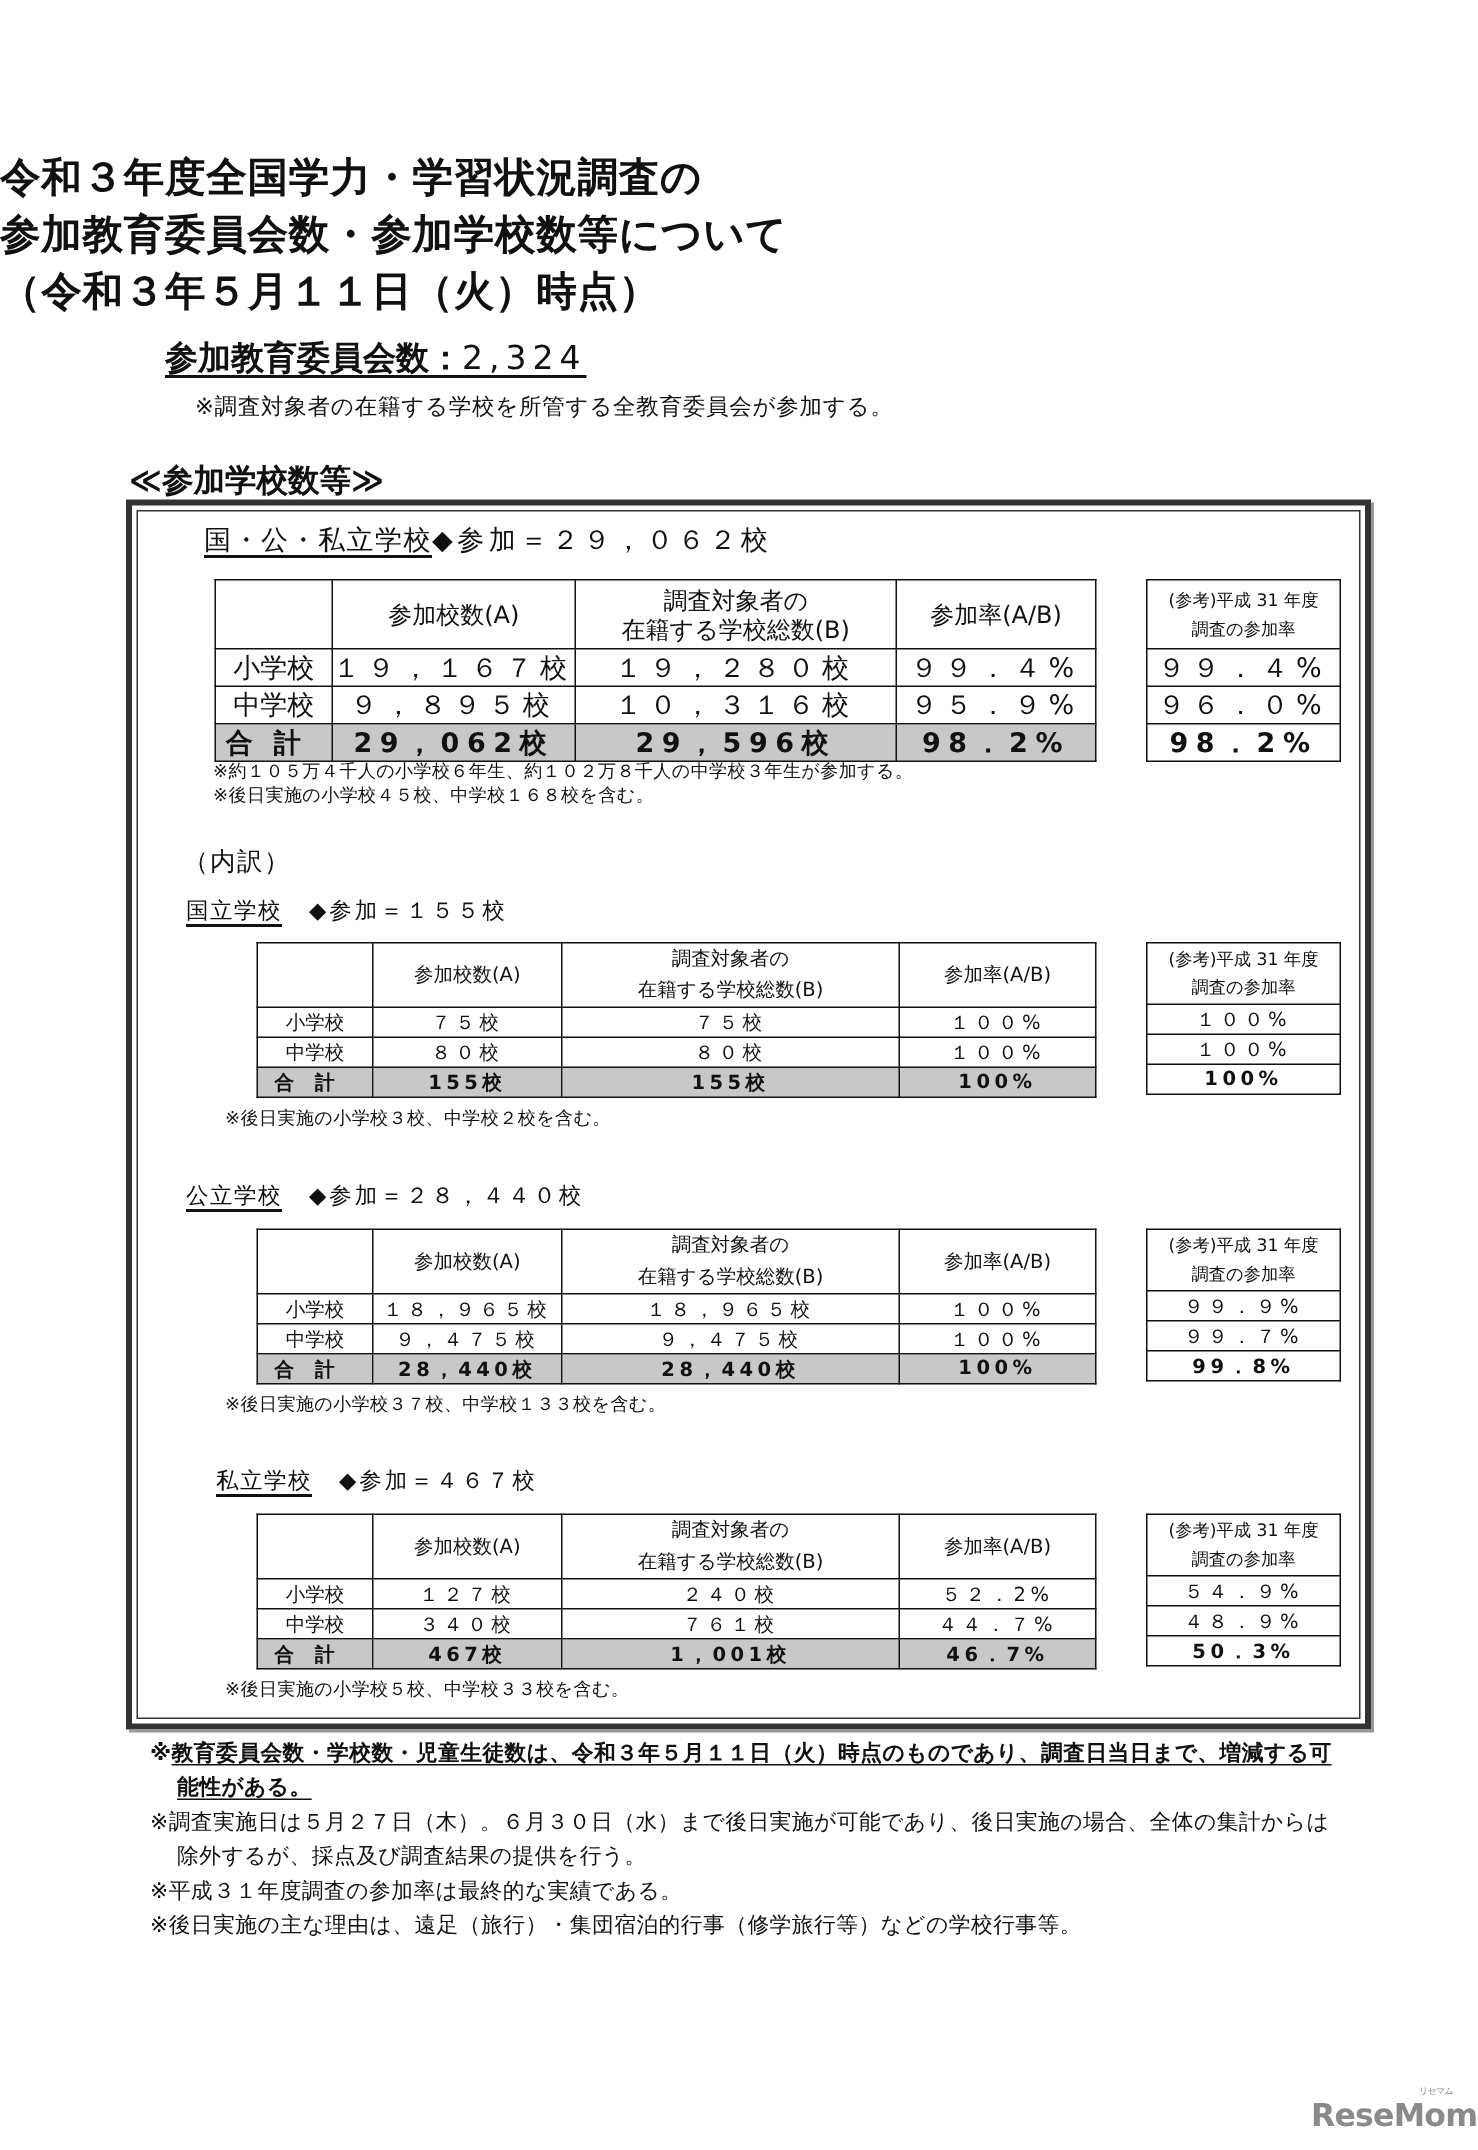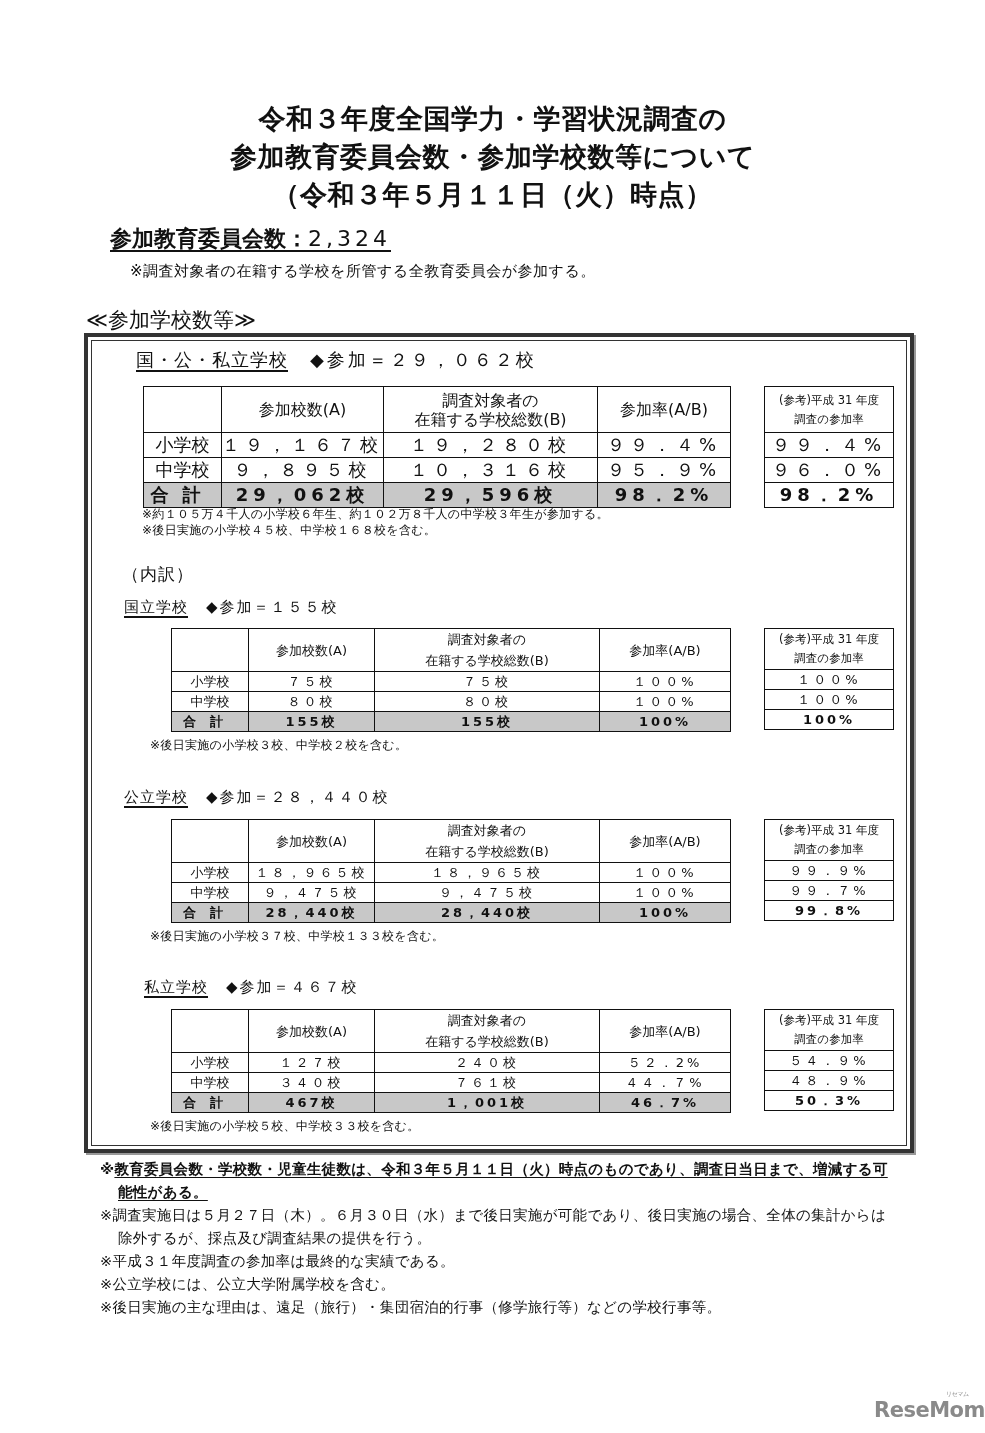--- a/index.html
+++ b/index.html
@@ -2,51 +2,51 @@
 <html><head>
 <meta charset="utf-8">
 <style>
   html, body { margin: 0; padding: 0; background: #ffffff; }
   body {
     width: 985px; height: 1433px; position: relative; overflow: hidden;
     font-family: "DejaVu Sans", "Liberation Sans", sans-serif; color: #111;
   }
   .title {
     position: absolute; left: 0; width: 985px; top: 100px;
-    text-align: center; font-weight: bold; font-size: 27px; line-height: 38px;
+    font-weight: bold; font-size: 27px; line-height: 38px;
     letter-spacing: 0.5px;
   }
   .title div { white-space: nowrap; }
   .board-count {
     position: absolute; left: 110px; top: 224px;
     font-size: 22px; font-weight: bold; text-decoration: underline;
     text-underline-offset: 4px; text-decoration-thickness: 2px;
   }
   .board-count .num { font-weight: normal; letter-spacing: 4px; }
   .board-note {
     position: absolute; left: 130px; top: 262px; font-size: 15px; letter-spacing: 0.5px;
   }
   .schools-heading {
-    position: absolute; left: 86px; top: 306px; font-size: 21px; font-weight: normal;
+    position: absolute; left: 86px; top: 306px; font-size: 21px; font-weight: bold;
   }
   .frame {
     position: absolute; left: 84px; top: 333px; width: 822px; height: 812px;
     border: 4px solid #333; box-shadow: 2px 2px 0 #999;
   }
   .frame-inner {
     position: absolute; left: 3px; top: 3px; right: 3px; bottom: 3px;
     border: 1px solid #333;
   }
   .sec-title {
     position: absolute; font-size: 18px; letter-spacing: 1px; white-space: nowrap;
   }
   .sec-title .u {
     text-decoration: underline; text-underline-offset: 4px; text-decoration-thickness: 2px;
   }
-  .sec-title .sum { margin-left: 22px; letter-spacing: 3px; }
+  .sec-title .sum { letter-spacing: 3px; }
   .sec-title.small { font-size: 15px; }
   .sec-title.small .sum { margin-left: 18px; letter-spacing: 2px; }
   table { border-collapse: collapse; position: absolute; table-layout: fixed; }
   td, th {
     border: 1px solid #111; padding: 0; text-align: center; font-weight: normal;
     white-space: nowrap; overflow: hidden;
   }
   .main td, .main th { font-size: 18px; }
   .main th { font-size: 16px; line-height: 19px; }
   .main td { height: 22px; letter-spacing: 5px; }
@@ -338,19 +338,18 @@
         <td>50．3%</td>
       </tr>
 </tbody>
   </table>
 <div class="note" style="left:150px; top:1118px;">※後日実施の小学校５校、中学校３３校を含む。</div>
 
 <div class="footnotes">
   <div class="fn bold"><span>※</span><span class="u">教育委員会数・学校数・児童生徒数は、令和３年５月１１日（火）時点のものであり、調査日当日まで、増減する可能性がある。</span></div>
   <div class="fn">※調査実施日は５月２７日（木）。６月３０日（水）まで後日実施が可能であり、後日実施の場合、全体の集計からは除外するが、採点及び調査結果の提供を行う。</div>
   <div class="fn">※平成３１年度調査の参加率は最終的な実績である。</div>
-  <div class="fn">※公立学校には、公立大学附属学校を含む。</div>
   <div class="fn">※後日実施の主な理由は、遠足（旅行）・集団宿泊的行事（修学旅行等）などの学校行事等。</div>
 </div>
 
 <div class="watermark">
   <span>ReseMom</span><span class="kana">リセマム</span>
 </div>
 
 </body></html>

